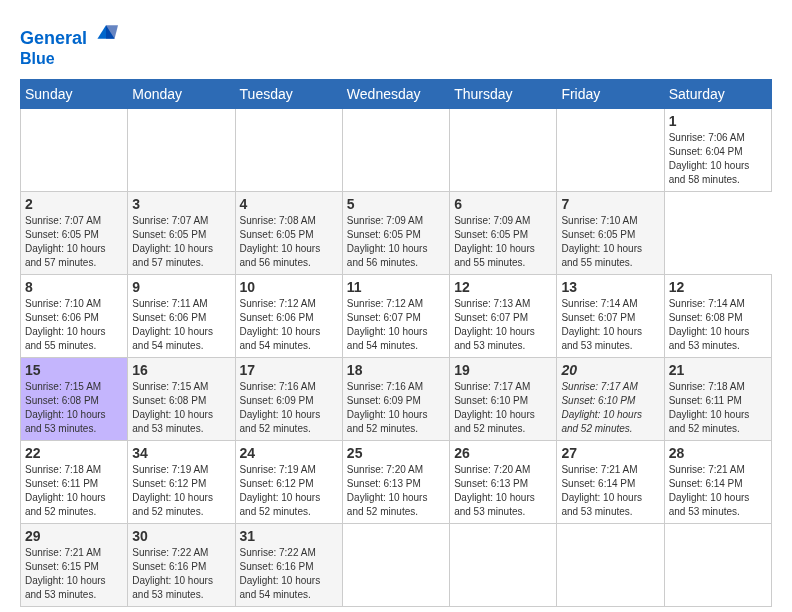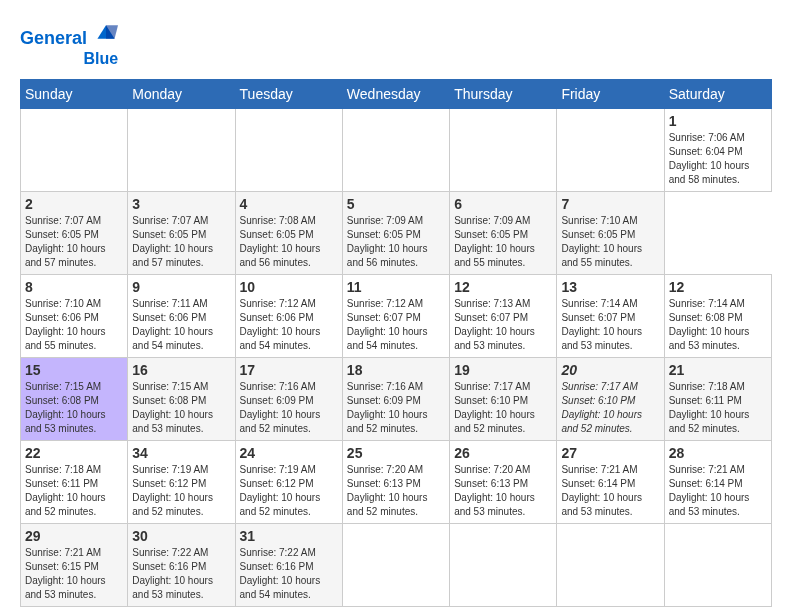--- a/index.html
+++ b/index.html
@@ -12,21 +12,20 @@
     }
     .header {
       display: flex;
       justify-content: space-between;
       align-items: flex-start;
       margin-bottom: 10px;
     }
     .logo {
       display: flex;
       align-items: center;
-      text-align: right;
     }
     .logo-text {
       font-size: 18px;
       font-weight: bold;
       color: #333;
       line-height: 1.1;
     }
     .logo-text span {
       color: #0066cc;
     }

